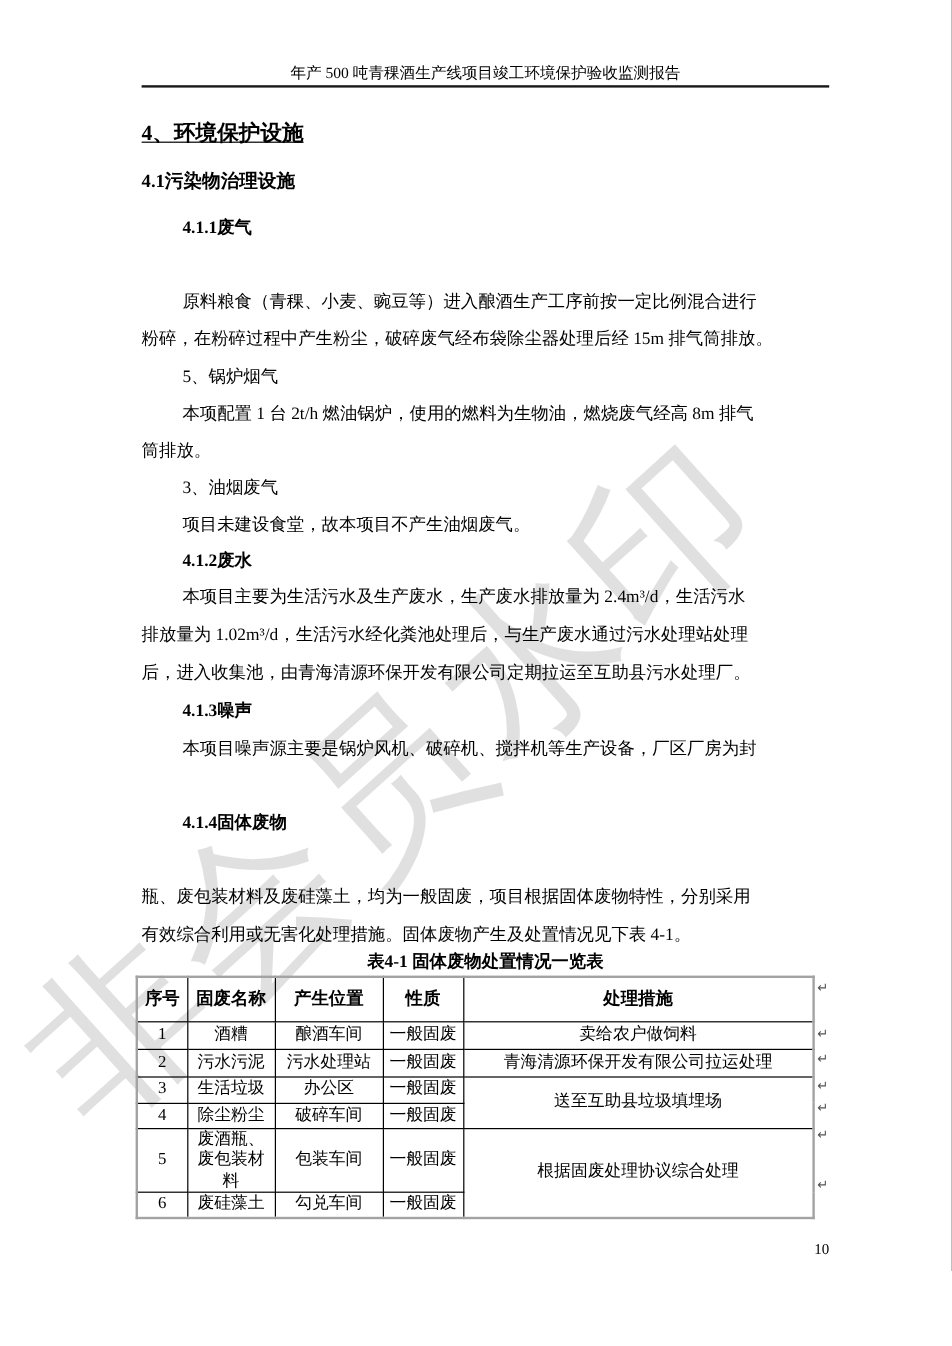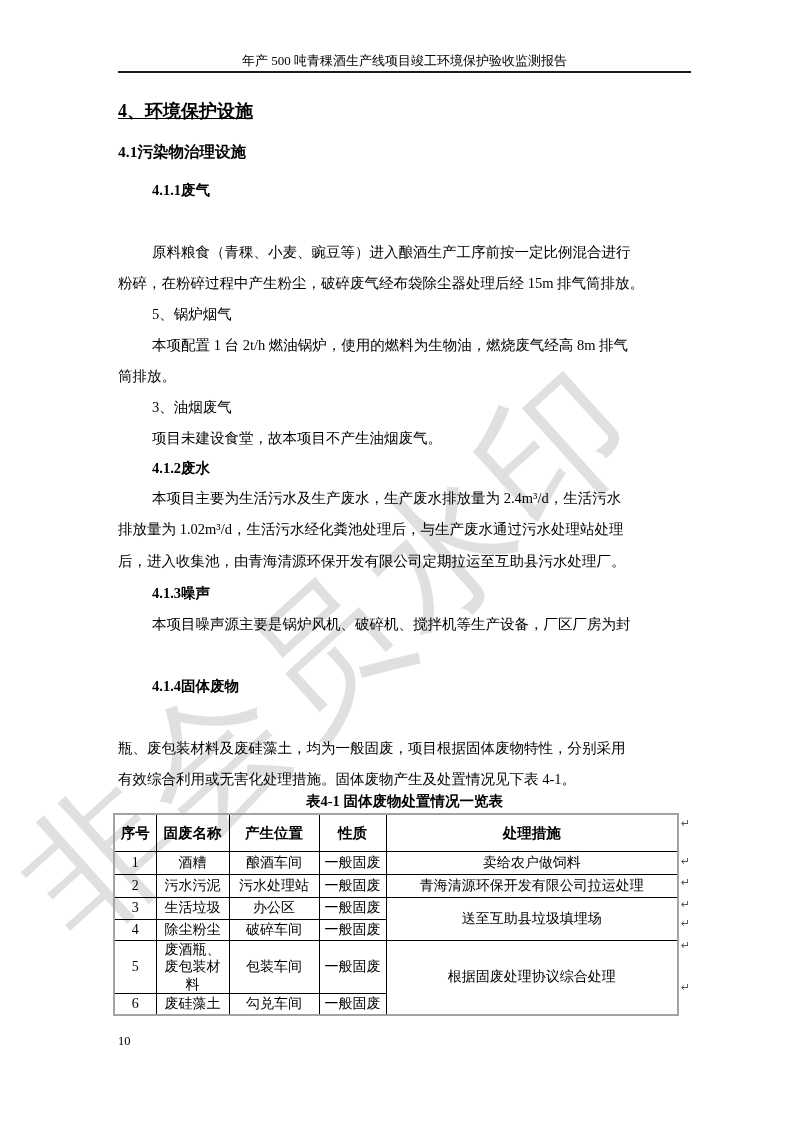--- a/index.html
+++ b/index.html
@@ -62,21 +62,21 @@
   }
   table.waste{border:2px solid #a3a3a3;}
   table.waste th{font-size:14.5px;font-weight:bold;}
   .pmark{
     position:absolute;left:681px;
     font-size:11px;line-height:11px;color:#555;
     font-family:"DejaVu Sans",sans-serif;
   }
   .page-num{
     position:absolute;left:118px;top:1034px;width:573px;
-    text-align:left;font-size:12.5px;
+    text-align:right;font-size:12.5px;
   }
 </style>
 </head>
 <body>
 
 <div class="page">
 
   <div class="watermark">非会员水印</div>
 
   <div class="layer">

